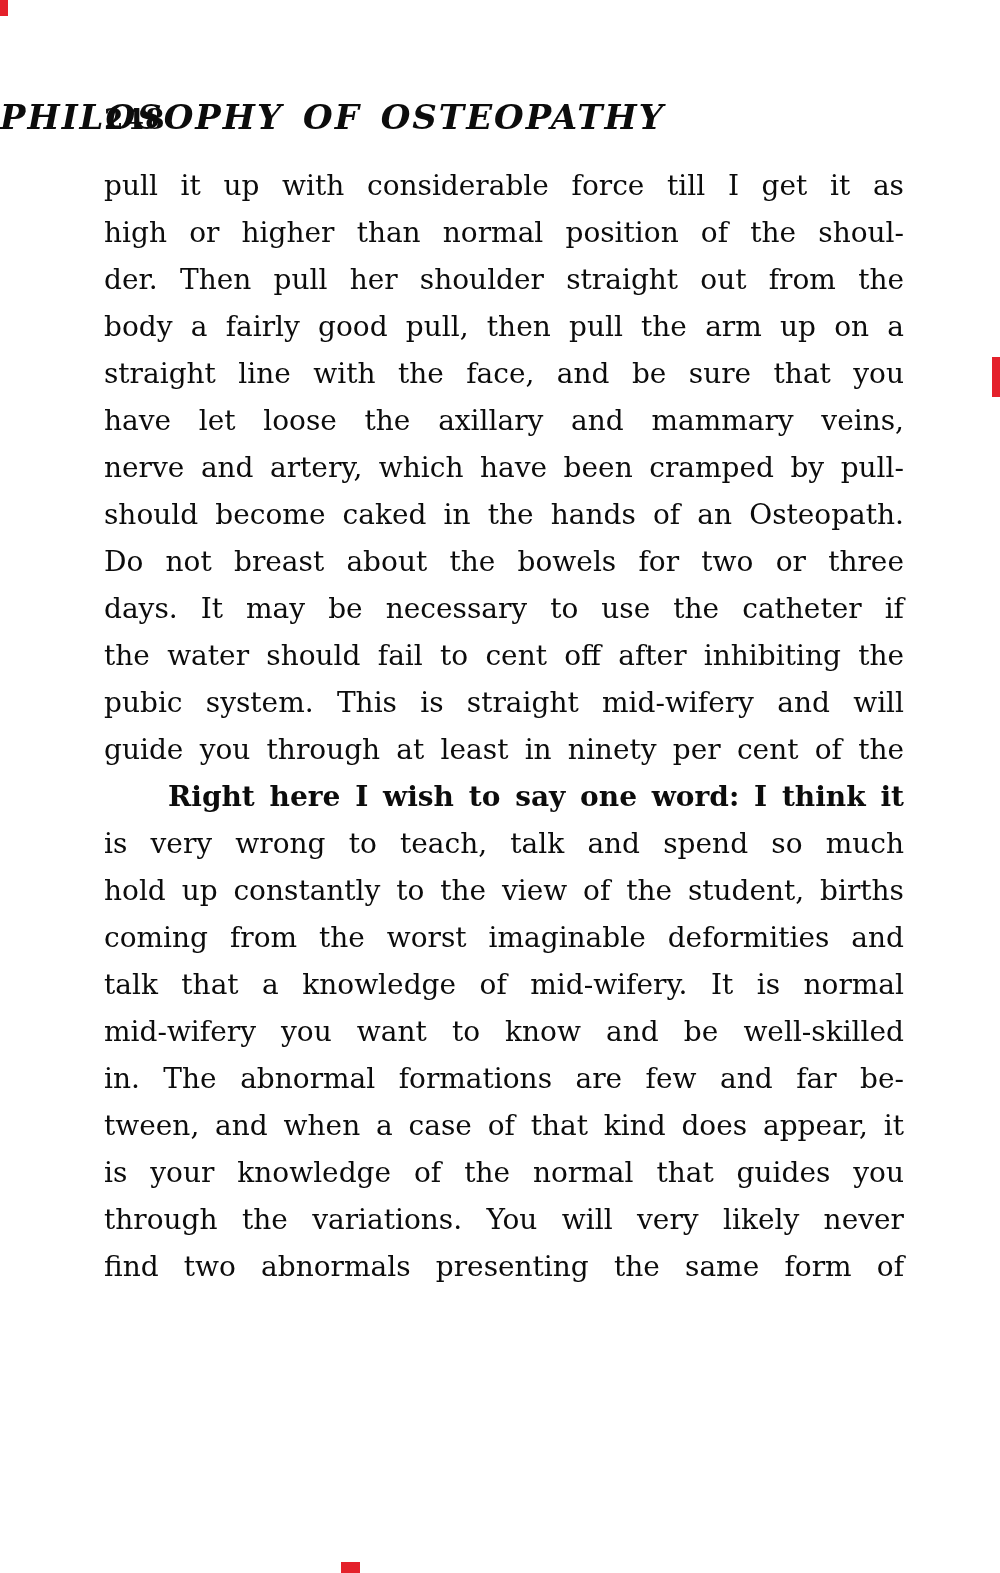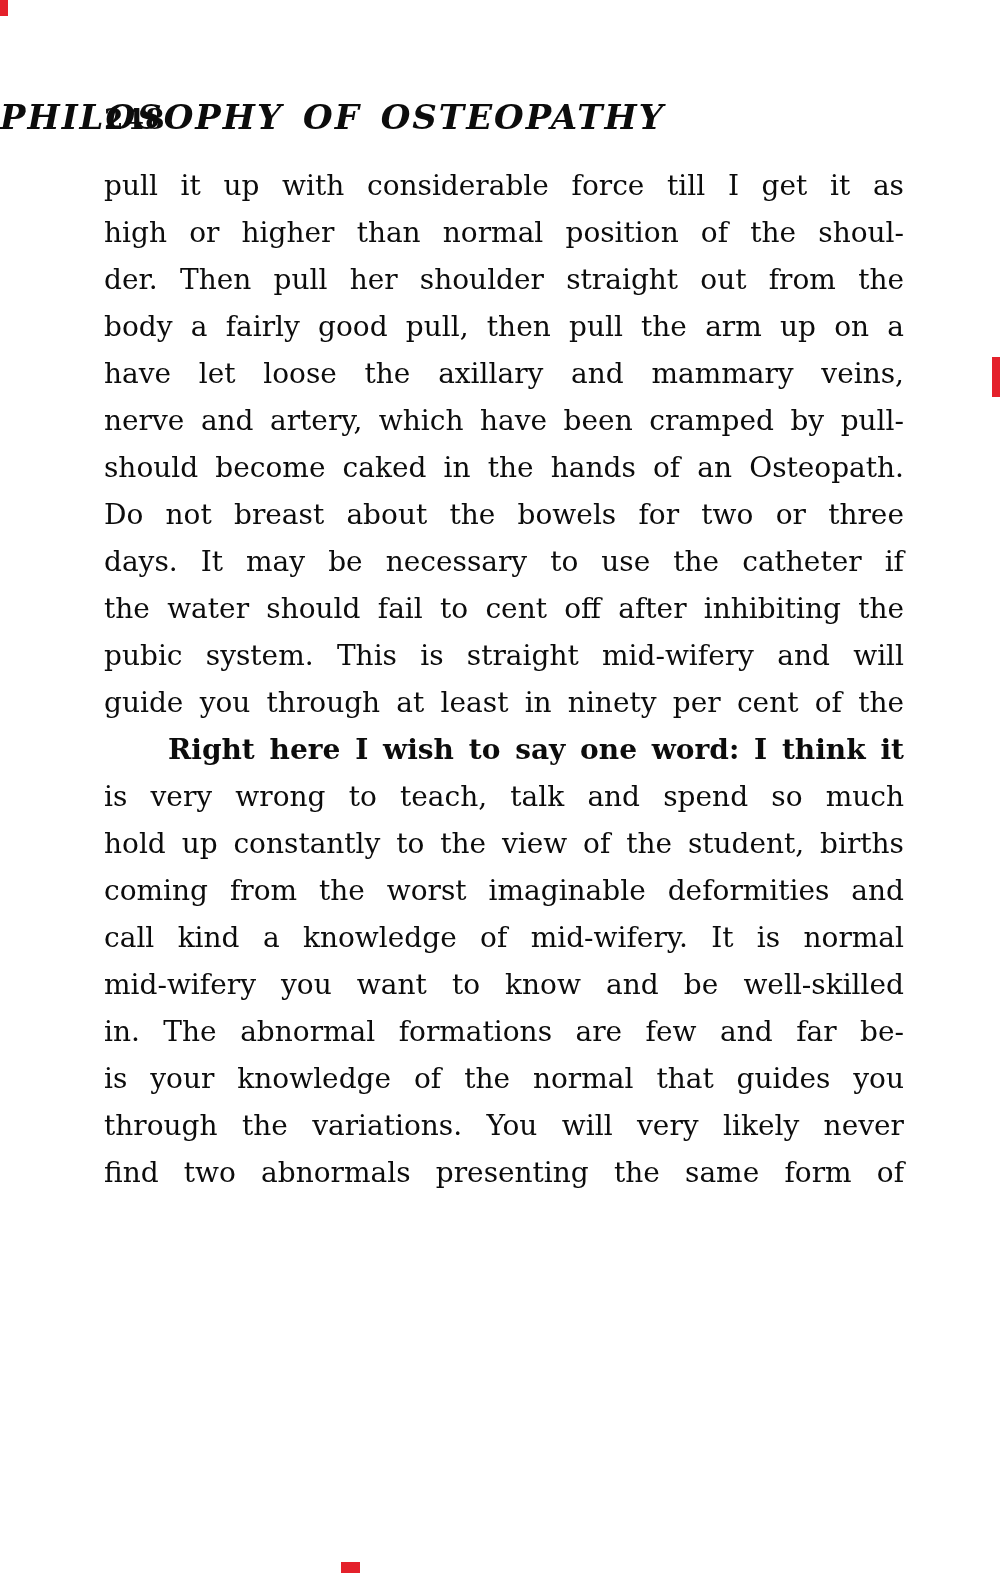--- a/index.html
+++ b/index.html
@@ -46,35 +46,37 @@
   <div class="header">
     <div class="page-num">248</div>
     <div class="running-title">PHILOSOPHY OF OSTEOPATHY</div>
   </div>
 
   <div class="text-block">
       <div class="line">pull it up with considerable force till I get it as</div>
       <div class="line">high or higher than normal position of the shoul-</div>
       <div class="line">der.  Then pull her shoulder straight out from the</div>
       <div class="line">body a fairly good pull, then pull the arm up on a</div>
+      <div class="line">straight line with the face, and be sure that you</div>
       <div class="line">have let loose the axillary and mammary veins,</div>
       <div class="line">nerve and artery, which have been cramped by pull-</div>
       <div class="line">should become caked in the hands of an Osteopath.</div>
       <div class="line">Do not breast about the bowels for two or three</div>
       <div class="line">days.  It may be necessary to use the catheter if</div>
       <div class="line">the water should fail to cent off after inhibiting the</div>
       <div class="line">pubic system.  This is straight mid-wifery and will</div>
       <div class="line">guide you through at least in ninety per cent of the</div>
       <div class="line indent">Right here I wish to say one word:  I think it</div>
       <div class="line">is very wrong to teach, talk and spend so much</div>
       <div class="line">hold up constantly to the view of the student, births</div>
       <div class="line">coming from the worst imaginable deformities and</div>
-      <div class="line">call kind a knowledge of mid-wifery.  It is normal</div>
+      <div class="line">talk that a knowledge of mid-wifery.  It is normal</div>
       <div class="line">mid-wifery you want to know and be well-skilled</div>
       <div class="line">in.  The abnormal formations are few and far be-</div>
+      <div class="line">tween, and when a case of that kind does appear, it</div>
       <div class="line">is your knowledge of the normal that guides you</div>
       <div class="line">through the variations.  You will very likely never</div>
       <div class="line">find two abnormals presenting the same form of</div>
     </div>
 </div>
 
 <div class="red-mark" style="left: 0px; top: 0px; width: 8px; height: 16px; background: rgb(228, 33, 43);"></div>
 <div class="red-mark" style="left: 992px; top: 357px; width: 8px; height: 40px; background: rgb(228, 33, 43);"></div>
 <div class="red-mark" style="left: 341px; top: 1562px; width: 19px; height: 11px; background: rgb(228, 33, 43);"></div>
 

